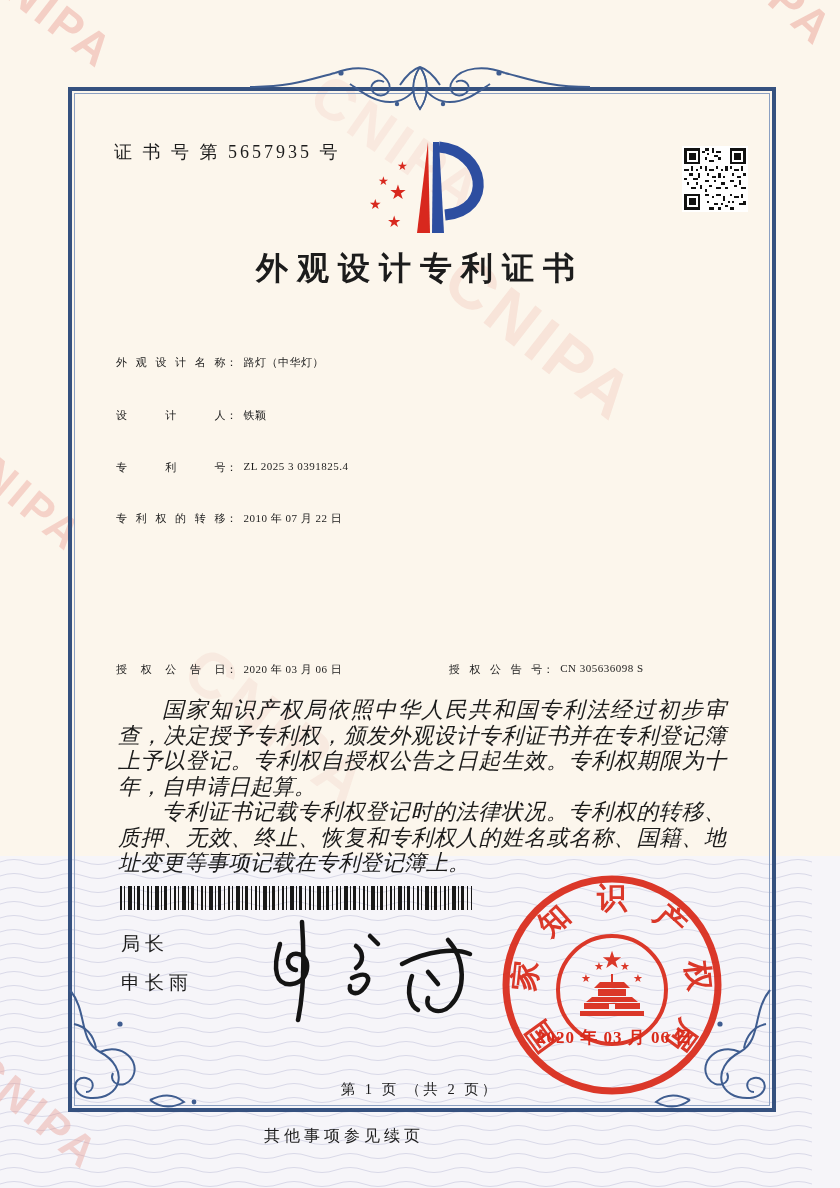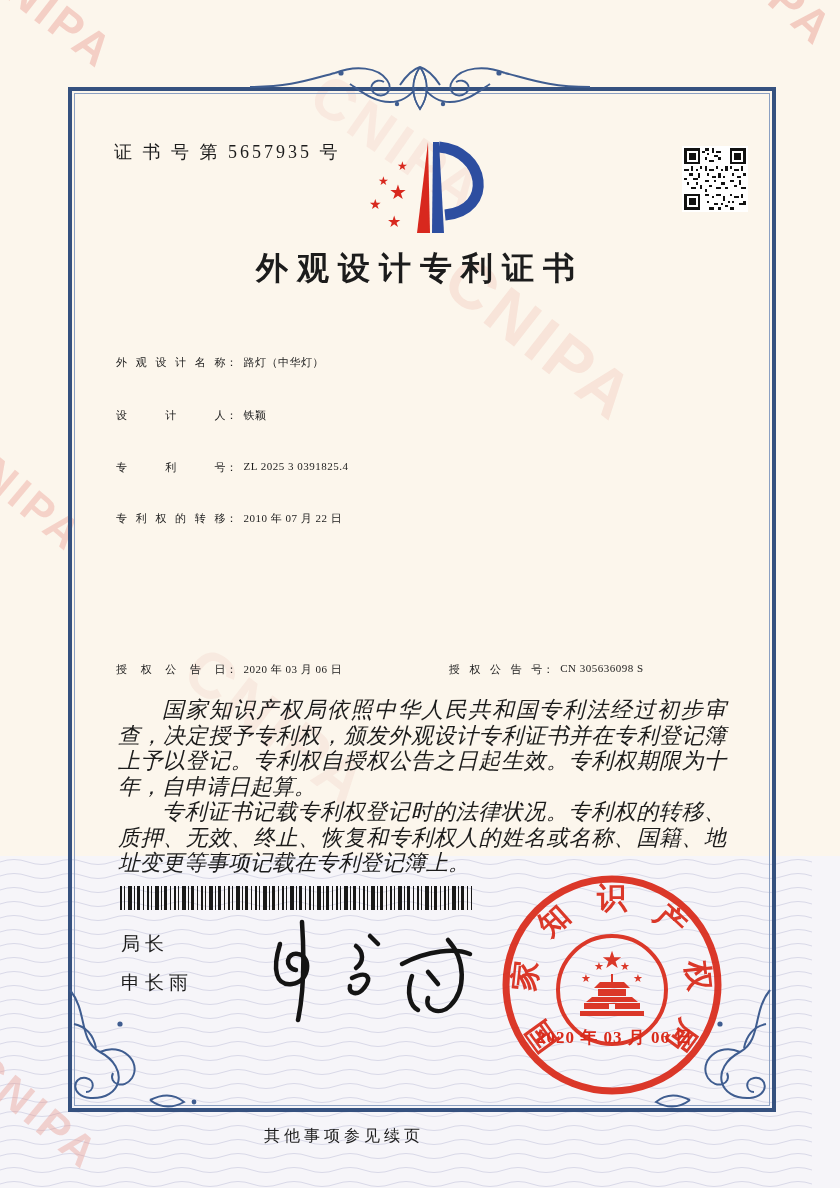--- a/index.html
+++ b/index.html
@@ -242,15 +242,16 @@
         <rect x="-14" y="-1" width="28" height="7"></rect>
         <polygon points="-26,12 26,12 20,7 -20,7"></polygon>
         <rect x="-28" y="13" width="56" height="6"></rect>
         <rect x="-32" y="21" width="64" height="5"></rect>
         <rect x="-3" y="14" width="6" height="5" fill="#f6f5f9"></rect>
       </g>
     </g>
   </svg>
   <div class="sealdate">2020 年 03 月 06 日</div>
 
+  <div class="content pageinfo" style="position:absolute;">第 1 页 （共 2 页）</div>
   <div class="content contnote" style="position:absolute;">其他事项参见续页</div>
 
 </div>
 
 </body></html>

